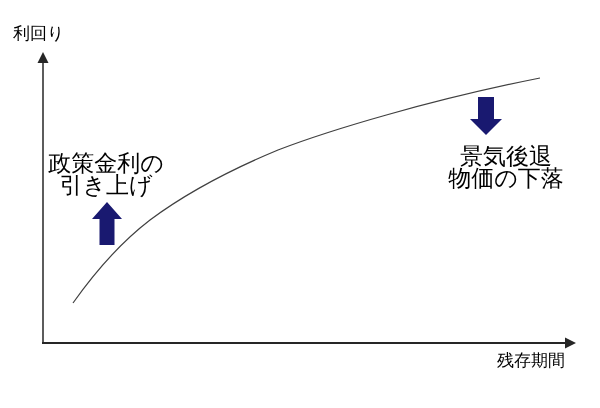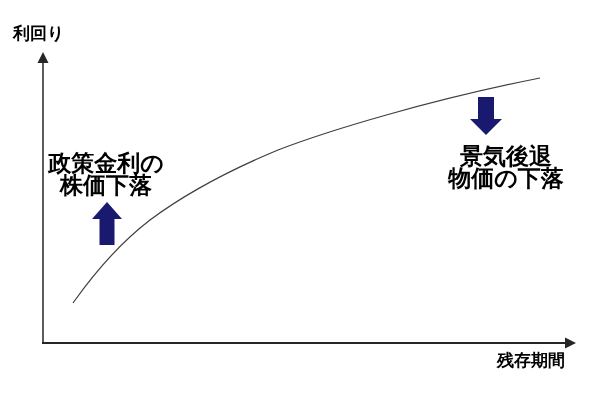--- a/index.html
+++ b/index.html
@@ -7,21 +7,20 @@
     padding: 0;
     background: #ffffff;
     font-family: "Liberation Sans", sans-serif;
   }
   #canvas {
     position: relative;
     width: 600px;
     height: 408px;
     background: #ffffff;
     overflow: hidden;
-    font-weight: bold;
   }
   #plot-svg {
     position: absolute;
     left: 0;
     top: 0;
     width: 600px;
     height: 408px;
   }
   .axis-label {
     position: absolute;
@@ -60,21 +59,21 @@
 
     <path fill="none" stroke="#404040" stroke-width="1.2" d="M 73 303 C 95 272, 120 243, 150 220 C 185 194, 230 170, 278 150 C 330 130, 430 100, 540 78"></path>
   </svg>
 
   <div id="ylabel" class="axis-label">利回り</div>
 
   <div id="xlabel" class="axis-label">残存期間</div>
 
   <div id="left-annotation" class="annotation">
     <div>政策金利の</div>
-    <div>株価下落</div>
+    <div>引き上げ</div>
   </div>
 
   <svg id="up-arrow" class="nav-arrow" viewBox="0 0 30 43" xmlns="http://www.w3.org/2000/svg">
     <polygon points="15,0 30,17 22.5,17 22.5,43 7.5,43 7.5,17 0,17" fill="#191970"></polygon>
   </svg>
 
   <svg id="down-arrow" class="nav-arrow" viewBox="0 0 32 38" xmlns="http://www.w3.org/2000/svg">
     <polygon points="8,0 24,0 24,22 32,22 16,38 0,22 8,22" fill="#191970"></polygon>
   </svg>
 

